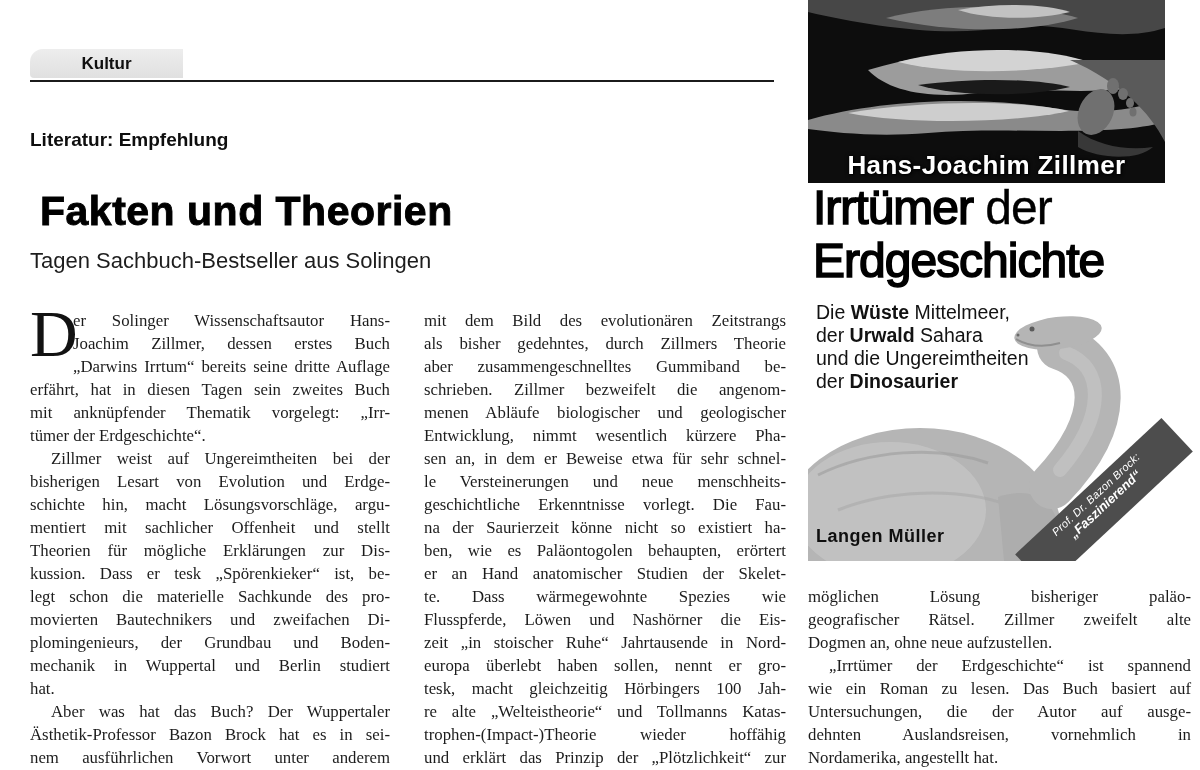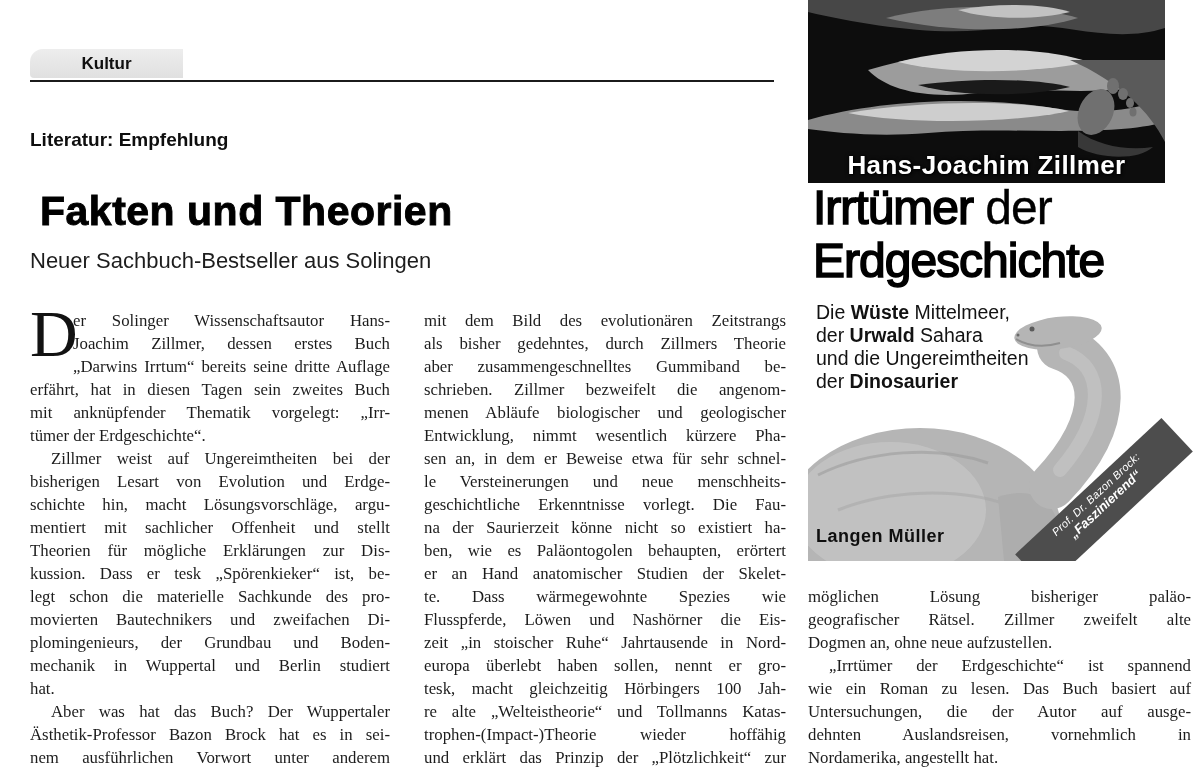--- a/index.html
+++ b/index.html
@@ -60,21 +60,21 @@
 
 <div class="page">
 
   <div class="kultur-tab">
     <span>Kultur</span>
   </div>
   <div class="head-rule"></div>
 
   <div class="kicker">Literatur: Empfehlung</div>
   <h1 class="title">Fakten und Theorien</h1>
-  <div class="deck">Neuer Sachbuch-Bestseller aus Solingen</div>
+  <div class="deck">Tagen Sachbuch-Bestseller aus Solingen</div>
 
   <div class="col col1">
       <div class="dropcap">D</div>
       <div class="bline">er Solinger Wissenschaftsautor Hans-</div>
       <div class="bline">Joachim Zillmer, dessen erstes Buch</div>
       <div class="bline">„Darwins Irrtum“ bereits seine dritte Auflage</div>
       <div class="bline">erfährt, hat in diesen Tagen sein zweites Buch</div>
       <div class="bline">mit anknüpfender Thematik vorgelegt: „Irr-</div>
       <div class="bline pend">tümer der Erdgeschichte“.</div>
       <div class="bline pind">Zillmer weist auf Ungereimtheiten bei der</div>

